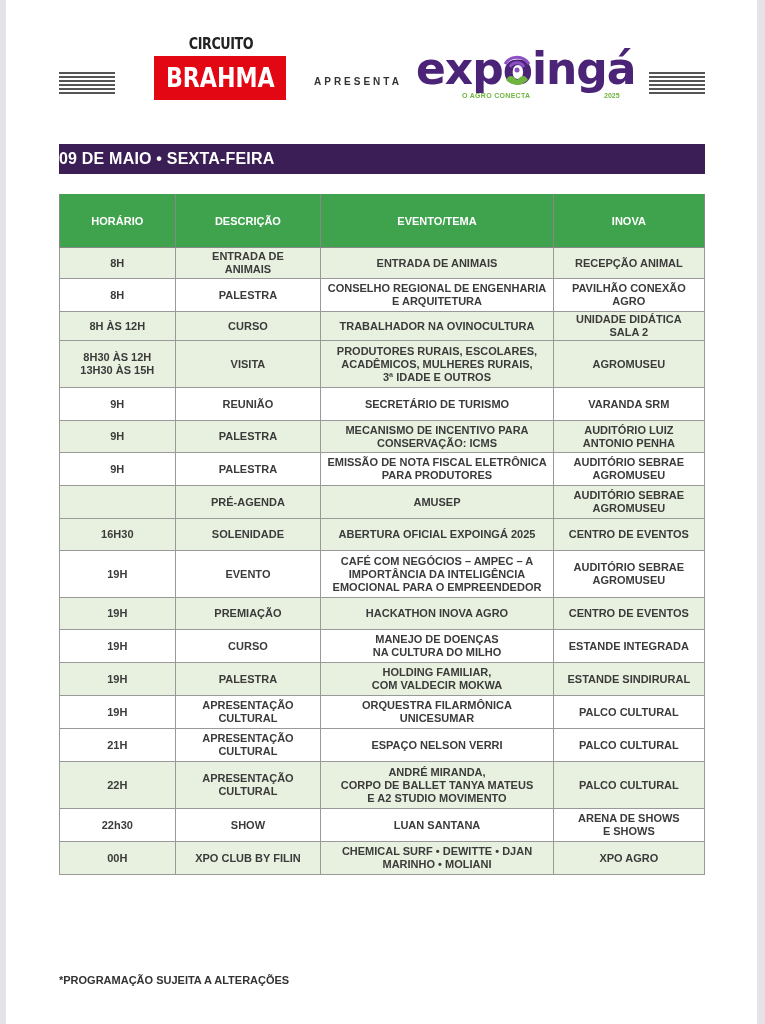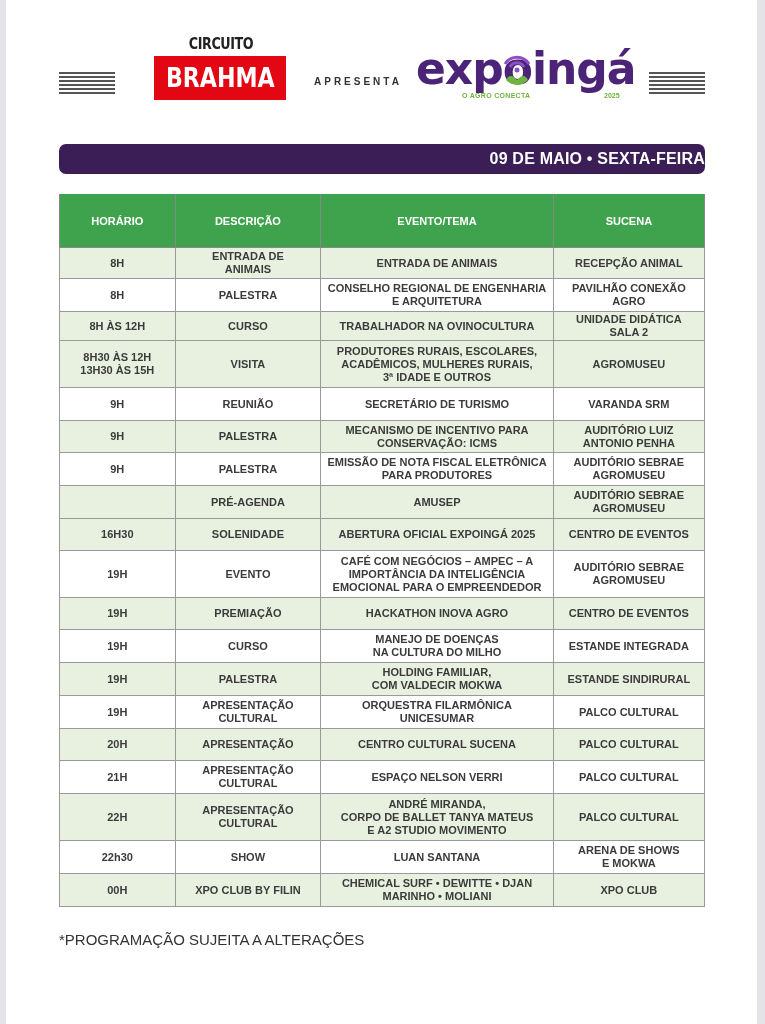--- a/index.html
+++ b/index.html
@@ -17,30 +17,30 @@
     color:#fff; font-family:"DejaVu Sans", sans-serif; font-weight:bold; font-size:27px;
     line-height:44px; letter-spacing:0px; text-align:center; }
   .brahma .box span { display:inline-block; transform:scaleX(0.82); }
   .apresenta { position:absolute; left:308px; top:76px; font-size:10px; font-weight:bold; letter-spacing:3px; color:#333; }
   .expo { position:absolute; left:410px; top:46px; width:225px; height:60px; }
   .expo .word { position:absolute; left:0; top:-2px; font-family:"DejaVu Sans", sans-serif; font-weight:bold;
     font-size:44px; color:#4b2478; letter-spacing:-1px; line-height:50px; }
   .expo .tag { position:absolute; left:46px; top:46px; font-size:7px; font-weight:bold; color:#6fb43f; letter-spacing:0.3px; }
   .expo .year { position:absolute; left:188px; top:46px; font-size:7px; font-weight:bold; color:#6fb43f; }
   .banner { position:absolute; left:53px; top:144px; width:646px; height:30px; background:#3a1e55;
-    color:#fff; text-align:right; font-weight:bold; font-size:16px; line-height:30px; letter-spacing:0.2px;border-radius:7px; }
+    color:#fff; text-align:left; font-weight:bold; font-size:16px; line-height:30px; letter-spacing:0.2px; }
   table.sched { position:absolute; left:53px; top:194px; width:646px; border-collapse:collapse;
     font-size:11px; font-weight:bold; color:#3b3b3b; }
   table.sched th { background:#3fa34d; color:#fff; height:21px; font-size:11px; border:1px solid #888;
     border-top:none; padding:16px; }
   table.sched td { border:1px solid #999; text-align:center; vertical-align:middle; padding:1px 4px; line-height:13px; }
   table.sched tr.alt td { background:#e8f1df; }
   table.sched tr.plain td { background:#ffffff; }
   .c1 { width:97px; } .c2 { width:134px; } .c3 { width:256px; } .c4 { width:151px; }
-  .note { position:absolute; left:53px; top:931px; font-size:15px; font-weight:normal; color:#333; }
+  .note { position:absolute; left:53px; top:974px; font-size:11px; font-weight:bold; color:#333; }
   .line { display:block; }
 </style>
 </head>
 <body>
 
 <div class="page">
   <div class="stripes left"></div>
 
   <div class="brahma">
     <span class="circ">CIRCUITO</span>
@@ -64,21 +64,21 @@
   <div class="stripes right"></div>
 
   <div class="banner">09 DE MAIO • SEXTA-FEIRA</div>
 
   <table class="sched">
     <thead>
       <tr>
         <th class="c1">HORÁRIO</th>
         <th class="c2">DESCRIÇÃO</th>
         <th class="c3">EVENTO/TEMA</th>
-        <th class="c4">SUCENA</th>
+        <th class="c4">INOVA</th>
       </tr>
     </thead>
     <tbody id="rows">
         <tr class="alt" style="height: 31px;">
           <td>
             <span class="line">8H</span>
           </td>
           <td>
             <span class="line">ENTRADA DE</span>
             <span class="line">ANIMAIS</span>
@@ -283,34 +283,20 @@
             <span class="line">CULTURAL</span>
           </td>
           <td>
             <span class="line">ORQUESTRA FILARMÔNICA</span>
             <span class="line">UNICESUMAR</span>
           </td>
           <td>
             <span class="line">PALCO CULTURAL</span>
           </td>
         </tr>
-        <tr class="alt" style="height: 32px;">
-          <td>
-            <span class="line">20H</span>
-          </td>
-          <td>
-            <span class="line">APRESENTAÇÃO</span>
-          </td>
-          <td>
-            <span class="line">CENTRO CULTURAL SUCENA</span>
-          </td>
-          <td>
-            <span class="line">PALCO CULTURAL</span>
-          </td>
-        </tr>
         <tr class="plain" style="height: 33px;">
           <td>
             <span class="line">21H</span>
           </td>
           <td>
             <span class="line">APRESENTAÇÃO</span>
             <span class="line">CULTURAL</span>
           </td>
           <td>
             <span class="line">ESPAÇO NELSON VERRI</span>
@@ -341,35 +327,35 @@
             <span class="line">22h30</span>
           </td>
           <td>
             <span class="line">SHOW</span>
           </td>
           <td>
             <span class="line">LUAN SANTANA</span>
           </td>
           <td>
             <span class="line">ARENA DE SHOWS</span>
-            <span class="line">E MOKWA</span>
+            <span class="line">E SHOWS</span>
           </td>
         </tr>
         <tr class="alt" style="height: 33px;">
           <td>
             <span class="line">00H</span>
           </td>
           <td>
             <span class="line">XPO CLUB BY FILIN</span>
           </td>
           <td>
             <span class="line">CHEMICAL SURF • DEWITTE • DJAN</span>
             <span class="line">MARINHO • MOLIANI</span>
           </td>
           <td>
-            <span class="line">XPO CLUB</span>
+            <span class="line">XPO AGRO</span>
           </td>
         </tr>
       </tbody>
   </table>
 
   <div class="note">*PROGRAMAÇÃO SUJEITA A ALTERAÇÕES</div>
 </div>
 
 </body></html>

